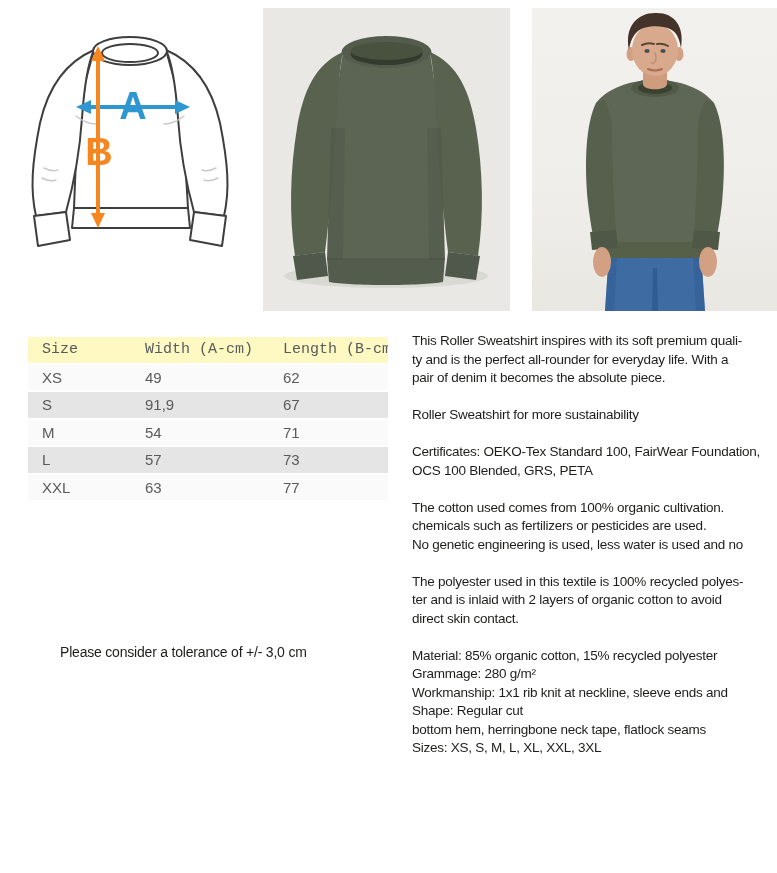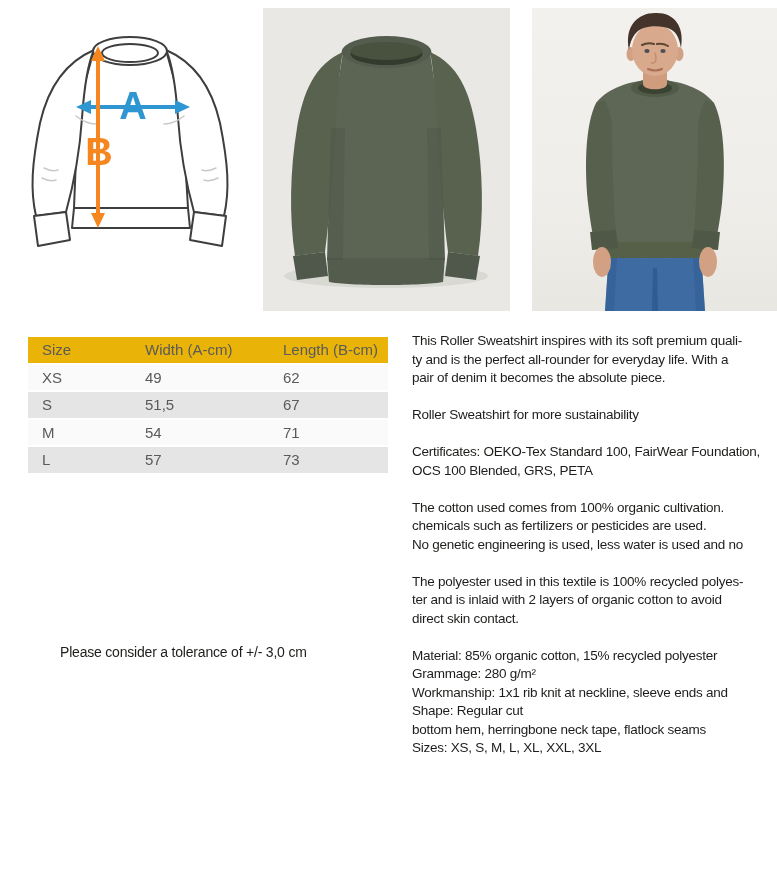--- a/index.html
+++ b/index.html
@@ -31,21 +31,21 @@
     position:absolute;left:28px;top:337px;width:360px;
     border-collapse:collapse;font-size:15px;color:var(--table-text);
     table-layout:fixed;
   }
   .size-table th,.size-table td{
     font-weight:400;text-align:left;height:25.5px;padding:0;
     border-bottom:2px solid #fff;vertical-align:middle;
     white-space:nowrap;overflow:hidden;
   }
   .size-table th:first-child,.size-table td:first-child{padding-left:14px;}
-  .size-table thead tr{background:#eab308;}
+  .size-table thead tr{background:#fef9c3;font-family:Liberation Mono, monospace;}
   .size-table tbody tr:nth-child(odd){background:#fafafa;}
   .size-table tbody tr:nth-child(even){background:#e6e5e5;}
 
   
   .tolerance{
     position:absolute;left:60px;top:644px;font-size:14px;letter-spacing:-0.2px;
     color:var(--body-text);white-space:nowrap;
   }
 
   
@@ -183,32 +183,37 @@
       </tr>
     </thead>
     <tbody id="size-rows">
         <tr>
           <td>XS</td>
           <td>49</td>
           <td>62</td>
         </tr>
         <tr>
           <td>S</td>
-          <td>51,5</td>
+          <td>91,9</td>
           <td>67</td>
         </tr>
         <tr>
           <td>M</td>
           <td>54</td>
           <td>71</td>
         </tr>
         <tr>
           <td>L</td>
           <td>57</td>
           <td>73</td>
+        </tr>
+        <tr>
+          <td>XXL</td>
+          <td>63</td>
+          <td>77</td>
         </tr>
       </tbody>
   </table>
 
   <div class="tolerance">Please consider a tolerance of +/- 3,0 cm</div>
 
   <div class="description" id="description">
       <div class="para">
         <div class="line">This Roller Sweatshirt inspires with its soft premium quali-</div>
         <div class="line">ty and is the perfect all-rounder for everyday life. With a</div>

